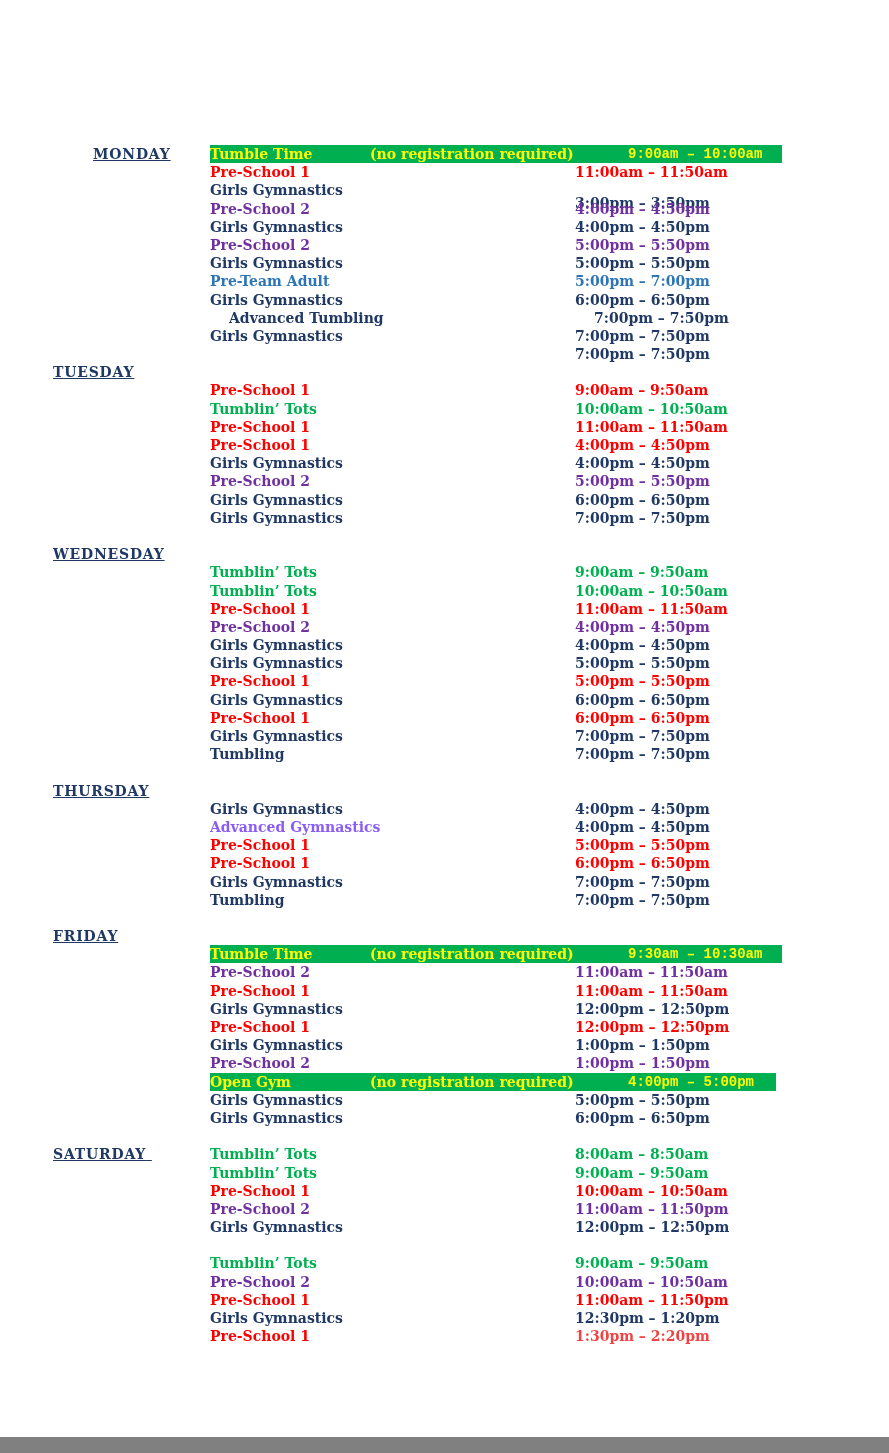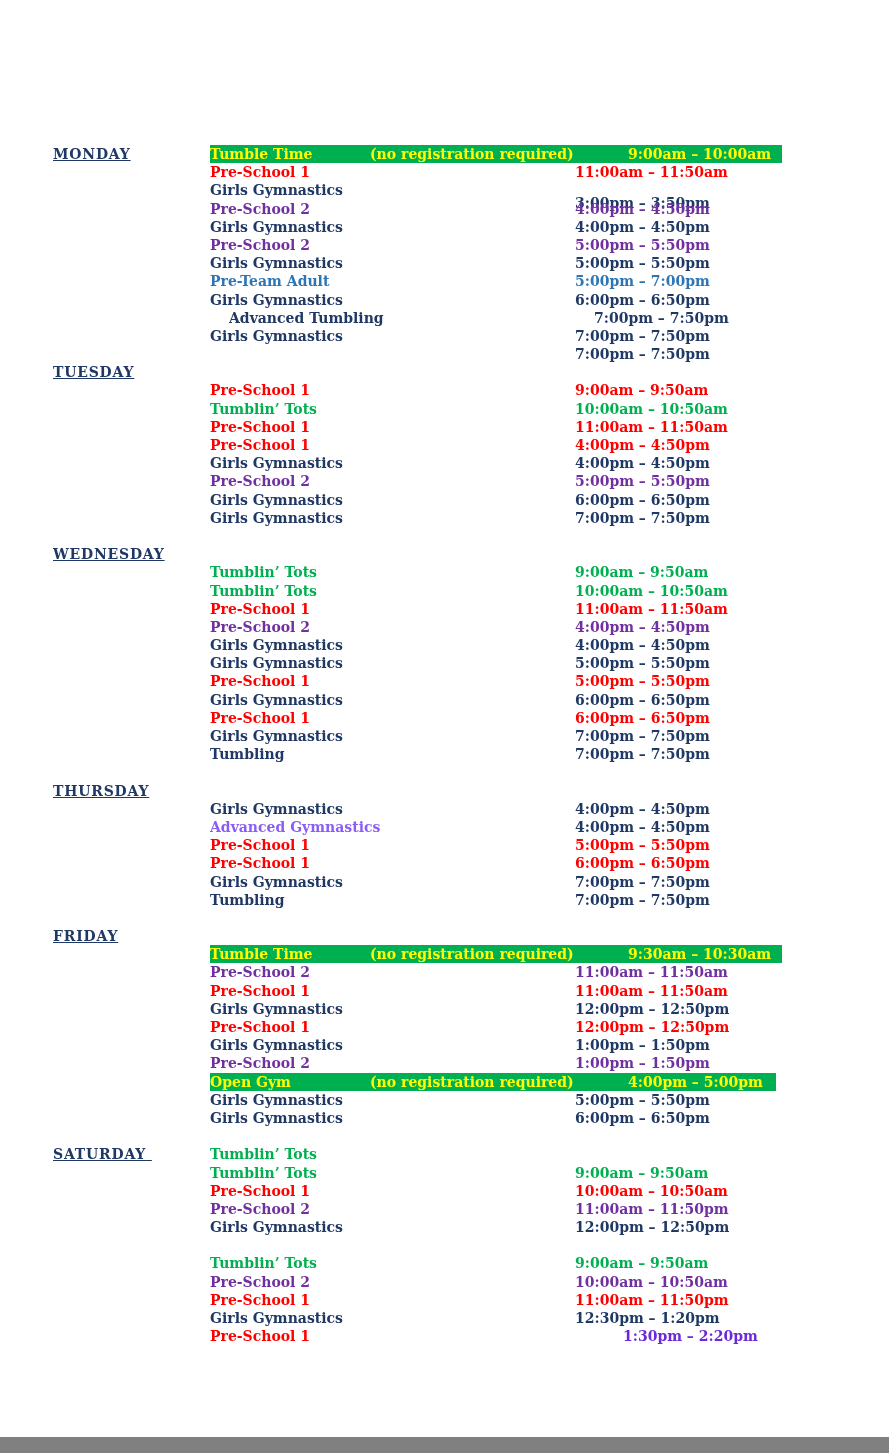--- a/index.html
+++ b/index.html
@@ -49,35 +49,35 @@
   .time-cell {
     flex: 1;
   }
   .hl-bar {
     display: flex;
     width: 572px;
     color: #FFFF00;
   }
   .hl-name  { flex: 0 0 160px; width: 160px; }
   .hl-note  { flex: 0 0 258px; width: 258px; }
-  .hl-time  { flex: 1; }
+  .hl-time  { flex: 1; font-family: Liberation Mono, monospace; }
   .footer-bar {
     position: absolute;
     left: 0;
     bottom: 0;
     width: 100%;
     height: 16px;
   }
 </style>
 </head>
 <body>
 
 <div class="content">
     <div class="day-block">
-      <div class="row"><span class="day-cell"><span class="day-label" style="color: rgb(31, 56, 100);">MONDAY</span></span><span class="hl-bar" style="background: rgb(0, 176, 80); color: rgb(255, 255, 0); width: 572px;"><span class="hl-name">Tumble Time</span><span class="hl-note">(no registration required)</span><span class="hl-time">9:00am – 10:00am</span></span></div>
+      <div class="row"><span class="day-cell"><span class="day-label" style="color: rgb(31, 56, 100); margin-left: 40px;">MONDAY</span></span><span class="hl-bar" style="background: rgb(0, 176, 80); color: rgb(255, 255, 0); width: 572px;"><span class="hl-name">Tumble Time</span><span class="hl-note">(no registration required)</span><span class="hl-time">9:00am – 10:00am</span></span></div>
       <div class="row"><span class="day-cell"></span><span class="name-cell" style="color: rgb(255, 0, 0);">Pre-School 1</span><span class="time-cell" style="color: rgb(255, 0, 0);">11:00am – 11:50am</span></div>
       <div class="row"><span class="day-cell"></span><span class="name-cell" style="color: rgb(31, 56, 100);">Girls Gymnastics</span><span class="time-cell" style="color: rgb(31, 56, 100); margin-top: 13px;">3:00pm – 3:50pm</span></div>
       <div class="row"><span class="day-cell"></span><span class="name-cell" style="color: rgb(112, 48, 160);">Pre-School 2</span><span class="time-cell" style="color: rgb(112, 48, 160);">4:00pm – 4:50pm</span></div>
       <div class="row"><span class="day-cell"></span><span class="name-cell" style="color: rgb(31, 56, 100);">Girls Gymnastics</span><span class="time-cell" style="color: rgb(31, 56, 100);">4:00pm – 4:50pm</span></div>
       <div class="row"><span class="day-cell"></span><span class="name-cell" style="color: rgb(112, 48, 160);">Pre-School 2</span><span class="time-cell" style="color: rgb(112, 48, 160);">5:00pm – 5:50pm</span></div>
       <div class="row"><span class="day-cell"></span><span class="name-cell" style="color: rgb(31, 56, 100);">Girls Gymnastics</span><span class="time-cell" style="color: rgb(31, 56, 100);">5:00pm – 5:50pm</span></div>
       <div class="row"><span class="day-cell"></span><span class="name-cell" style="color: rgb(46, 117, 182);">Pre-Team Adult</span><span class="time-cell" style="color: rgb(46, 117, 182);">5:00pm – 7:00pm</span></div>
       <div class="row"><span class="day-cell"></span><span class="name-cell" style="color: rgb(31, 56, 100);">Girls Gymnastics</span><span class="time-cell" style="color: rgb(31, 56, 100);">6:00pm – 6:50pm</span></div>
       <div class="row"><span class="day-cell"></span><span class="name-cell" style="color: rgb(31, 56, 100); margin-left: 19px;">Advanced Tumbling</span><span class="time-cell" style="color: rgb(31, 56, 100);">7:00pm – 7:50pm</span></div>
       <div class="row"><span class="day-cell"></span><span class="name-cell" style="color: rgb(31, 56, 100);">Girls Gymnastics</span><span class="time-cell" style="color: rgb(31, 56, 100);">7:00pm – 7:50pm</span></div>
@@ -124,27 +124,27 @@
       <div class="row"><span class="day-cell"></span><span class="name-cell" style="color: rgb(255, 0, 0);">Pre-School 1</span><span class="time-cell" style="color: rgb(255, 0, 0);">11:00am – 11:50am</span></div>
       <div class="row"><span class="day-cell"></span><span class="name-cell" style="color: rgb(31, 56, 100);">Girls Gymnastics</span><span class="time-cell" style="color: rgb(31, 56, 100);">12:00pm – 12:50pm</span></div>
       <div class="row"><span class="day-cell"></span><span class="name-cell" style="color: rgb(255, 0, 0);">Pre-School 1</span><span class="time-cell" style="color: rgb(255, 0, 0);">12:00pm – 12:50pm</span></div>
       <div class="row"><span class="day-cell"></span><span class="name-cell" style="color: rgb(31, 56, 100);">Girls Gymnastics</span><span class="time-cell" style="color: rgb(31, 56, 100);">1:00pm – 1:50pm</span></div>
       <div class="row"><span class="day-cell"></span><span class="name-cell" style="color: rgb(112, 48, 160);">Pre-School 2</span><span class="time-cell" style="color: rgb(112, 48, 160);">1:00pm – 1:50pm</span></div>
       <div class="row"><span class="day-cell"></span><span class="hl-bar" style="background: rgb(0, 176, 80); color: rgb(255, 255, 0); width: 566px;"><span class="hl-name">Open Gym</span><span class="hl-note">(no registration required)</span><span class="hl-time">4:00pm – 5:00pm</span></span></div>
       <div class="row"><span class="day-cell"></span><span class="name-cell" style="color: rgb(31, 56, 100);">Girls Gymnastics</span><span class="time-cell" style="color: rgb(31, 56, 100);">5:00pm – 5:50pm</span></div>
       <div class="row"><span class="day-cell"></span><span class="name-cell" style="color: rgb(31, 56, 100);">Girls Gymnastics</span><span class="time-cell" style="color: rgb(31, 56, 100);">6:00pm – 6:50pm</span></div>
     </div>
     <div class="day-block gap-before">
-      <div class="row"><span class="day-cell"><span class="day-label" style="color: rgb(31, 56, 100); margin-top: 12px;">SATURDAY </span></span><span class="name-cell" style="color: rgb(0, 176, 80);">Tumblin’ Tots</span></div>
+      <div class="row"><span class="day-cell"><span class="day-label" style="color: rgb(31, 56, 100); margin-top: 12px;">SATURDAY </span></span><span class="name-cell" style="color: rgb(0, 176, 80);">Tumblin’ Tots</span><span class="time-cell" style="color: rgb(0, 176, 80);">8:00am – 8:50am</span></div>
       <div class="row"><span class="day-cell"></span><span class="name-cell" style="color: rgb(0, 176, 80);">Tumblin’ Tots</span><span class="time-cell" style="color: rgb(0, 176, 80);">9:00am – 9:50am</span></div>
       <div class="row"><span class="day-cell"></span><span class="name-cell" style="color: rgb(255, 0, 0);">Pre-School 1</span><span class="time-cell" style="color: rgb(255, 0, 0);">10:00am – 10:50am</span></div>
       <div class="row"><span class="day-cell"></span><span class="name-cell" style="color: rgb(112, 48, 160);">Pre-School 2</span><span class="time-cell" style="color: rgb(112, 48, 160);">11:00am – 11:50pm</span></div>
       <div class="row"><span class="day-cell"></span><span class="name-cell" style="color: rgb(31, 56, 100);">Girls Gymnastics</span><span class="time-cell" style="color: rgb(31, 56, 100);">12:00pm – 12:50pm</span></div>
     </div>
     <div class="day-block gap-before">
       <div class="row"><span class="day-cell"></span><span class="name-cell" style="color: rgb(0, 176, 80);">Tumblin’ Tots</span><span class="time-cell" style="color: rgb(0, 176, 80);">9:00am – 9:50am</span></div>
       <div class="row"><span class="day-cell"></span><span class="name-cell" style="color: rgb(112, 48, 160);">Pre-School 2</span><span class="time-cell" style="color: rgb(112, 48, 160);">10:00am – 10:50am</span></div>
       <div class="row"><span class="day-cell"></span><span class="name-cell" style="color: rgb(255, 0, 0);">Pre-School 1</span><span class="time-cell" style="color: rgb(255, 0, 0);">11:00am – 11:50pm</span></div>
       <div class="row"><span class="day-cell"></span><span class="name-cell" style="color: rgb(31, 56, 100);">Girls Gymnastics</span><span class="time-cell" style="color: rgb(31, 56, 100);">12:30pm – 1:20pm</span></div>
-      <div class="row"><span class="day-cell"></span><span class="name-cell" style="color: rgb(255, 0, 0);">Pre-School 1</span><span class="time-cell" style="color: #6d28d9; margin-left: 48px;">1:30pm – 2:20pm</span></div>
+      <div class="row"><span class="day-cell"></span><span class="name-cell" style="color: rgb(255, 0, 0);">Pre-School 1</span><span class="time-cell" style="color: #ef4444;">1:30pm – 2:20pm</span></div>
     </div>
   </div>
 <div class="footer-bar" style="background: rgb(128, 128, 128);"></div>
 
 </body></html>

